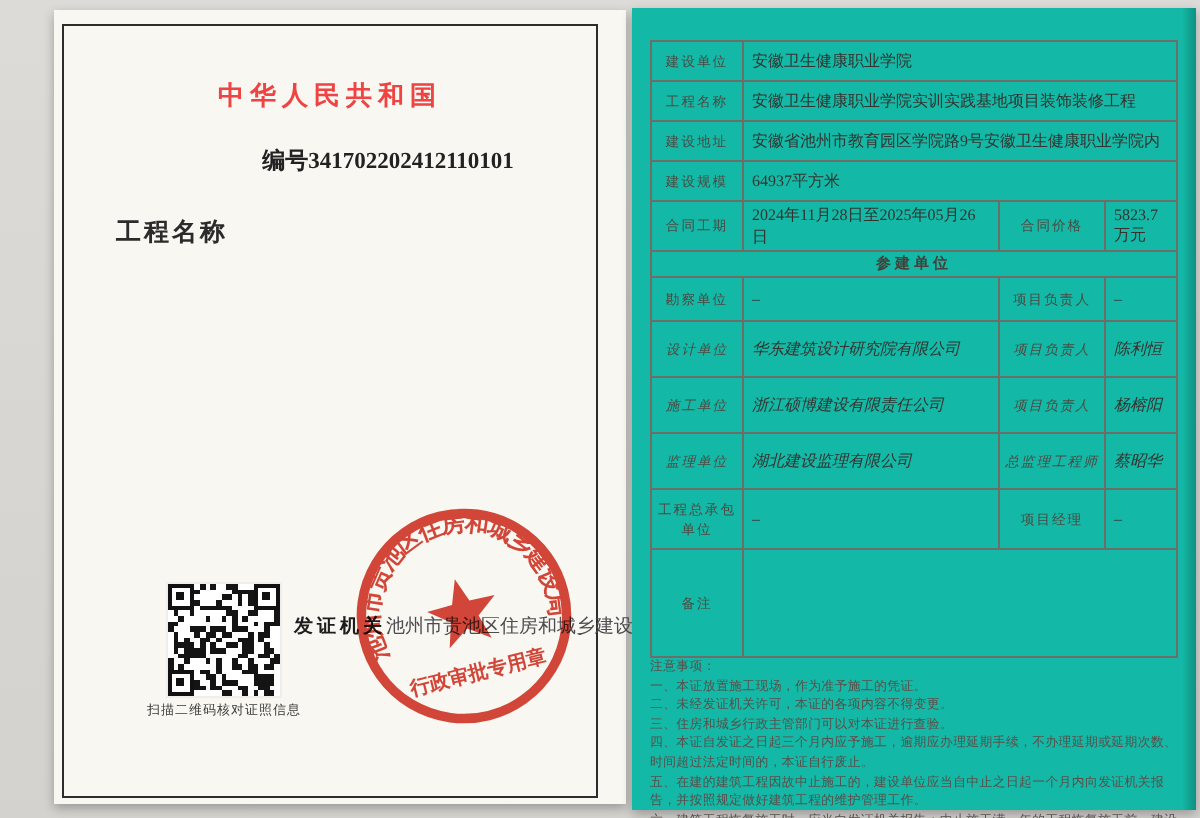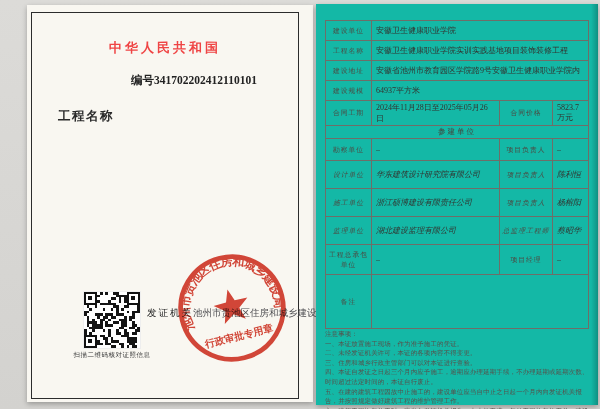--- a/index.html
+++ b/index.html
@@ -33,21 +33,21 @@
     display:grid; grid-template-columns:repeat(21,1fr); grid-template-rows:repeat(21,1fr);
     outline:1px solid #eee;
   }
   .qr i { display:block; }
   .qr i.b { background:#141414; }
   .fp { position:absolute; width:13px; height:13px; background:#fff; border:2.5px solid #111; }
   .fp::after { content:""; position:absolute; left:2px; top:2px; width:4px; height:4px; background:#111; }
   .fp.tl { left:0; top:0; } .fp.tr { right:0; top:0; } .fp.bl { left:0; bottom:0; }
   .qr-caption { margin-top:3px; font-size:6.5px; letter-spacing:0.5px; color:#3a3a3a; }
   .issue-line { position:absolute; left:115px; font-size:9.5px; white-space:nowrap; color:#333; }
-  .issue-line .lab { font-weight:normal; letter-spacing:2px; color:#1d1d1d; }
+  .issue-line .lab { font-weight:bold; letter-spacing:2px; color:#1d1d1d; }
   .issue-line .val { color:#4c4c50; }
   .line-org { bottom:78px; }
   .line-date { bottom:48px; }
   .stamp {
     position:absolute; left:143px; top:238px; width:114px; height:114px;
     transform:rotate(-14deg); opacity:.86; mix-blend-mode:multiply; pointer-events:none;
   }
   
   .page-right {
     position:absolute; left:316px; top:4px; width:282px; height:401px;
@@ -63,21 +63,21 @@
   }
   table.info td {
     border:1px solid #6e6e68; padding:1px 4px;
     font-size:8px; color:#33332f; overflow:hidden;
   }
   table.info td.lbl {
     font-size:6.8px; color:#4c4a42; text-align:center; letter-spacing:1px; padding:1px 2px;
   }
   tr.rr { height:20px; }
   tr.contract { height:18px; }
-  tr.sec td { height:13px; text-align:center; font-size:7.5px; letter-spacing:2px; color:#44423a; border:1px solid #6e6e68; }
+  tr.sec td { height:13px; text-align:center; font-size:7.5px; letter-spacing:2px; color:#44423a; border:1px solid #6e6e68;font-weight:bold; }
   tr.p1 { height:22px; } tr.p2, tr.p3, tr.p4 { height:28px;font-style:italic; } tr.p5 { height:30px; }
   tr.remark { height:54px; }
   .notes { position:absolute; left:9px; top:325px; width:264px; font-size:6.4px; line-height:1.5; letter-spacing:0.2px; color:#57504a; }
   .notes div { margin:0; }
 </style>
 </head>
 <body>
 
 <div class="page-left">
   <div class="frame">

